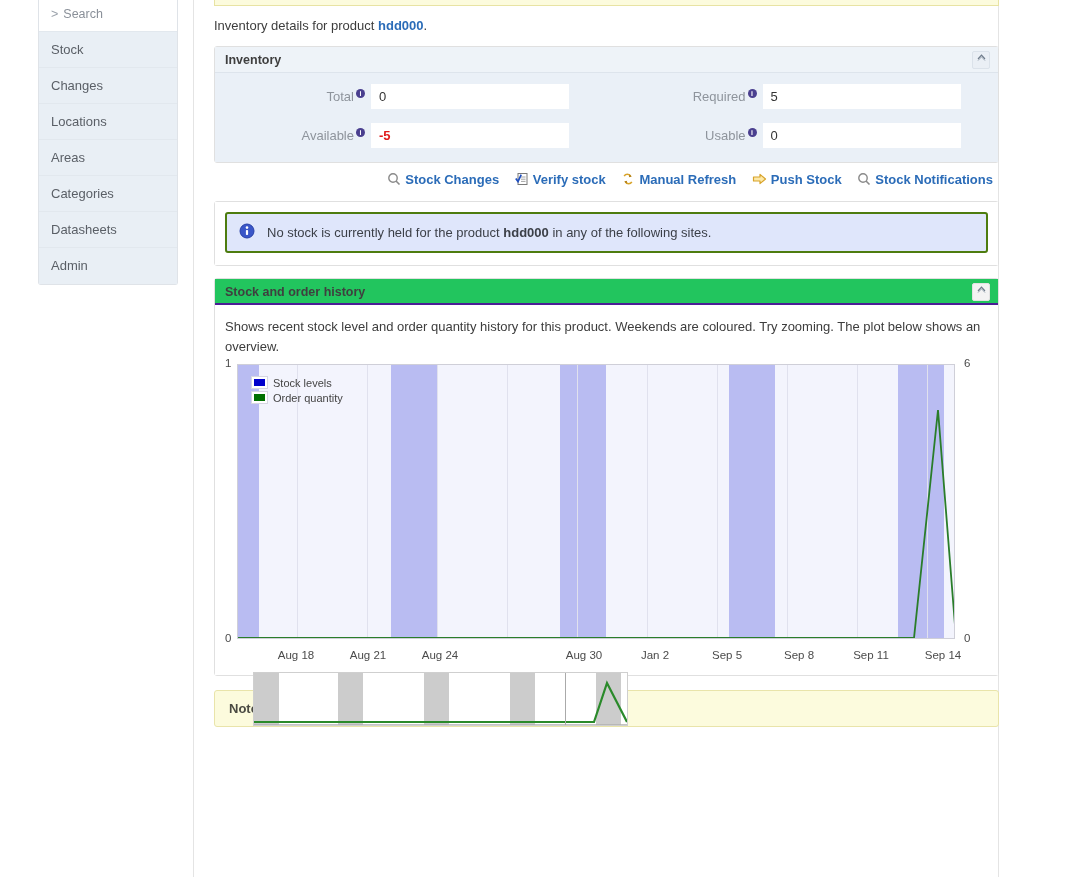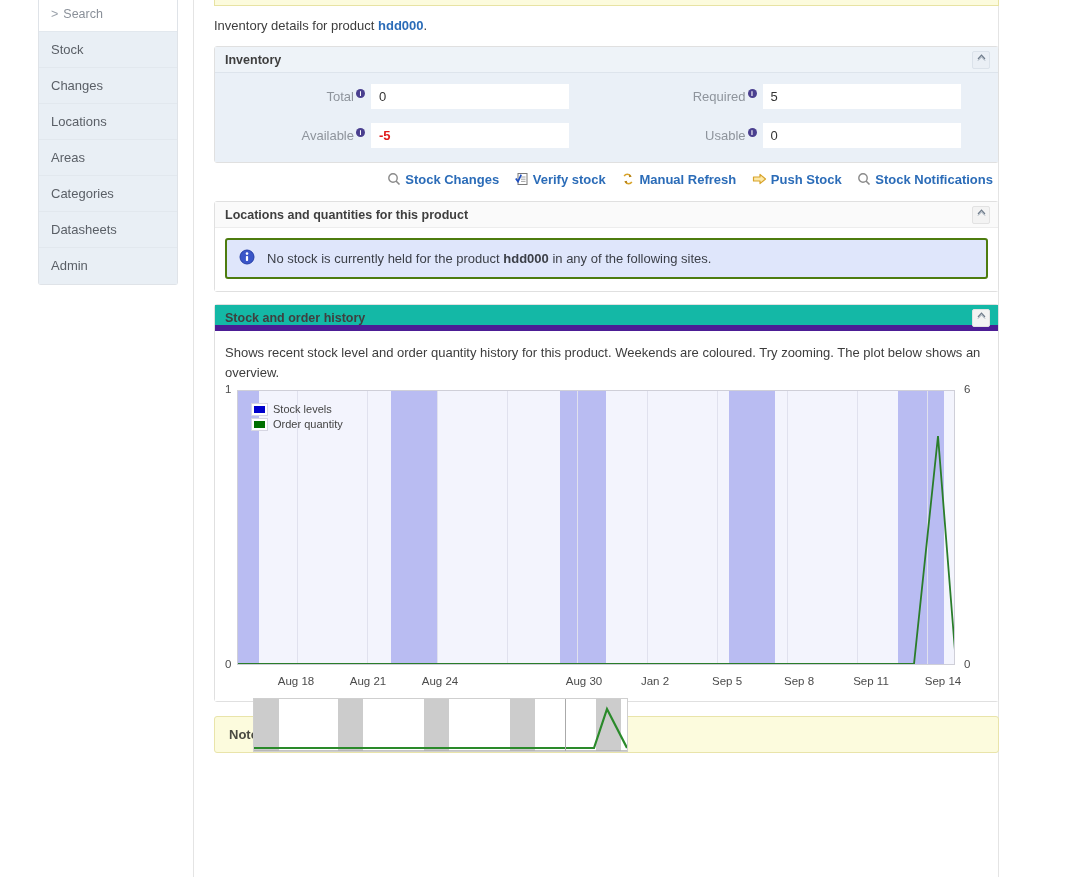--- a/index.html
+++ b/index.html
@@ -217,21 +217,21 @@
     transform: translateX(-50%);
     white-space: nowrap;
   }
   .legend {
     position: absolute;
     left: 14px; top: 12px;
     z-index: 6;
     font-size: 11px;
     color: #444;
   }
-  .legend-row { display: flex; align-items: center; margin-bottom: 3px; }
+  .legend-row { display: flex; margin-bottom: 3px; }
   .legend-swatch {
     width: 15px; height: 11px;
     border: 2px solid #fff;
     margin-right: 6px;
     box-shadow: 0 0 0 1px #d6d6e2;
   }
 
   
   .overview {
     position: absolute;
@@ -354,45 +354,36 @@
       </span>
       <span class="act">
         <span class="ic"><svg width="14" height="14" viewBox="0 0 14 14">
               <circle cx="6" cy="6" r="4.2" fill="none" stroke="#8a8a8a" stroke-width="1.4"></circle>
               <line x1="9" y1="9" x2="12.5" y2="12.5" stroke="#8a8a8a" stroke-width="1.6"></line>
             </svg></span><span>Stock Notifications</span>
       </span>
     </div>
 
     <div class="panel noheadbg" style="margin-top:12px;">
-      <div class="panel-head" style="background:#fafafa;border-bottom:1px solid #ededed;">
-        <span>Locations and quantities for this product</span>
-        <span class="collapse-btn" style="background:#f3f3f3;border-color:#e2e2e2;">
-          <svg width="11" height="11" viewBox="0 0 11 11">
-            <path d="M2 7 L5.5 3.2 L9 7" fill="none" stroke="#6e7b8a" stroke-width="1.2"></path>
-            <path d="M2 8.6 L5.5 4.8 L9 8.6" fill="none" stroke="#9aa6b3" stroke-width="1"></path>
-          </svg>
-        </span>
-      </div>
       <div class="loc-body">
         <div class="info-box">
           <span class="ic">
             <svg width="16" height="16" viewBox="0 0 16 16">
                 <circle cx="8" cy="8" r="7" fill="#3a56c8" stroke="#2740a8" stroke-width="1"></circle>
                 <circle cx="8" cy="4.6" r="1.3" fill="#fff"></circle>
                 <rect x="6.9" y="6.9" width="2.2" height="5.2" rx="0.8" fill="#fff"></rect>
               </svg>
           </span>
           <span><span>No stock is currently held for the product </span><b>hdd000</b><span> in any of the following sites.</span></span>
         </div>
       </div>
     </div>
 
     <div class="panel noheadbg" style="margin-top:12px;">
-      <div class="panel-head" style="background:#14b8a6;border-bottom:6px solid #4c1d95;">
+      <div class="panel-head" style="background:#22c55e;border-bottom:2px solid #4c1d95;">
         <span>Stock and order history</span>
         <span class="collapse-btn" style="background:#f3f3f3;border-color:#e2e2e2;">
           <svg width="11" height="11" viewBox="0 0 11 11">
             <path d="M2 7 L5.5 3.2 L9 7" fill="none" stroke="#6e7b8a" stroke-width="1.2"></path>
             <path d="M2 8.6 L5.5 4.8 L9 8.6" fill="none" stroke="#9aa6b3" stroke-width="1"></path>
           </svg>
         </span>
       </div>
       <div class="chart-body">
         <div class="chart-desc">Shows recent stock level and order quantity history for this product. Weekends are coloured. Try zooming. The plot below shows an overview.</div>

